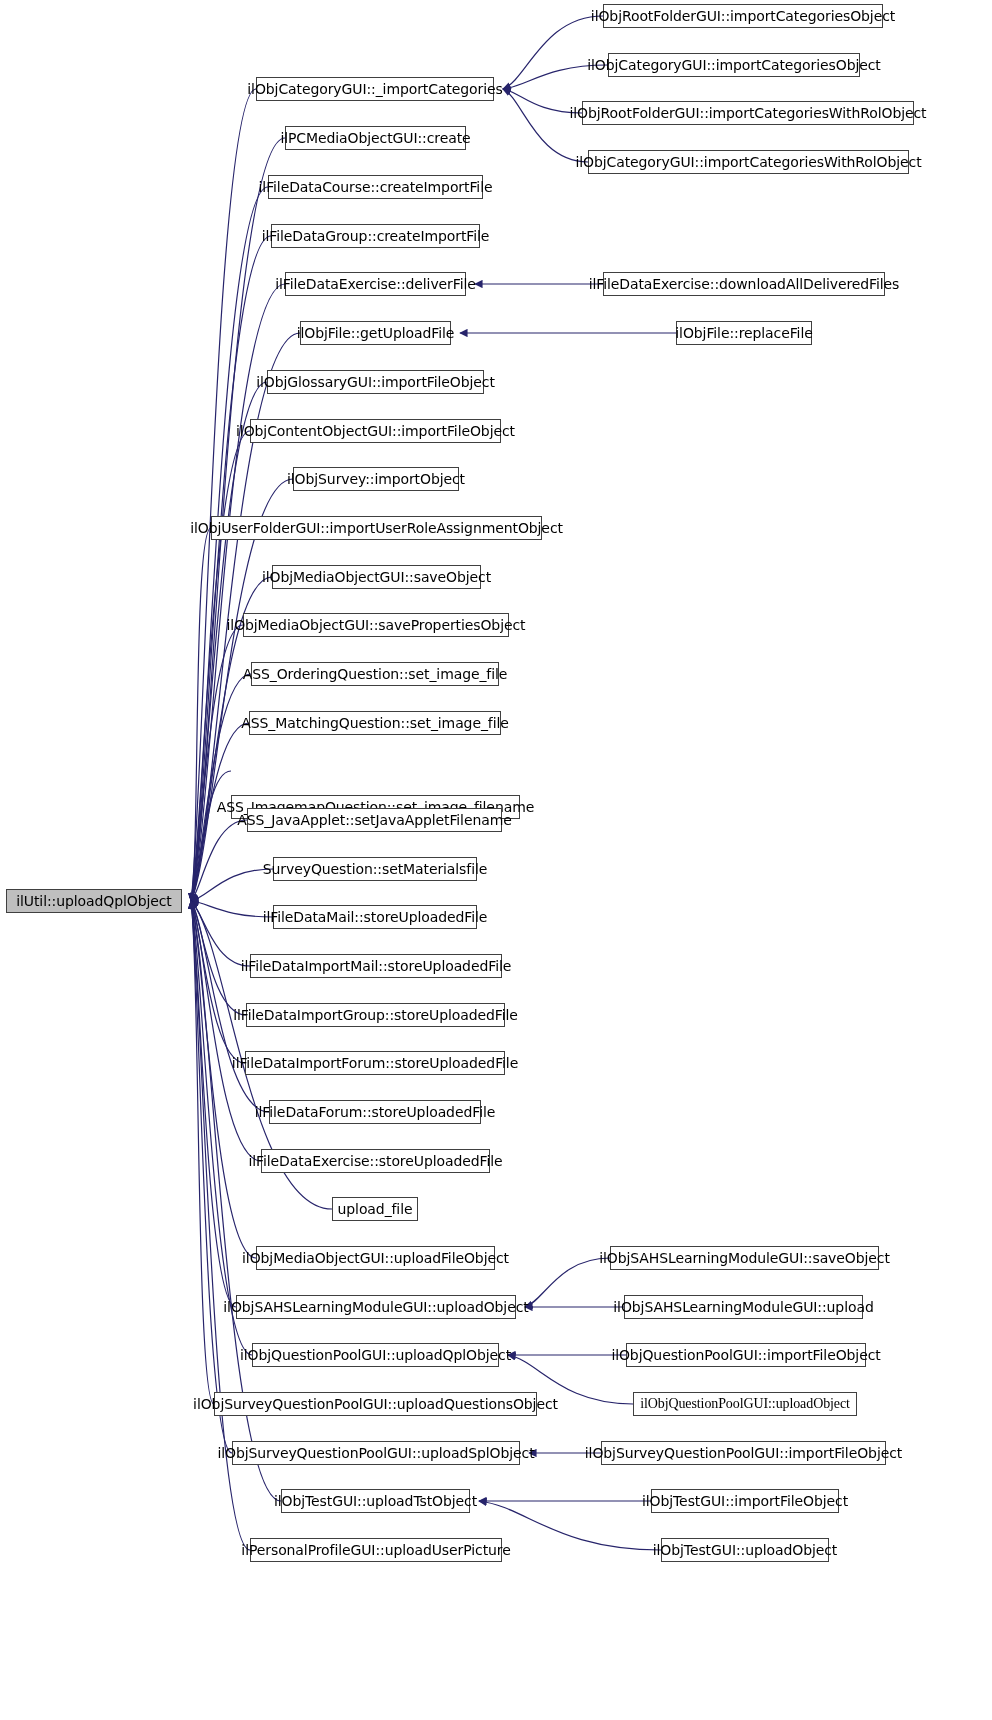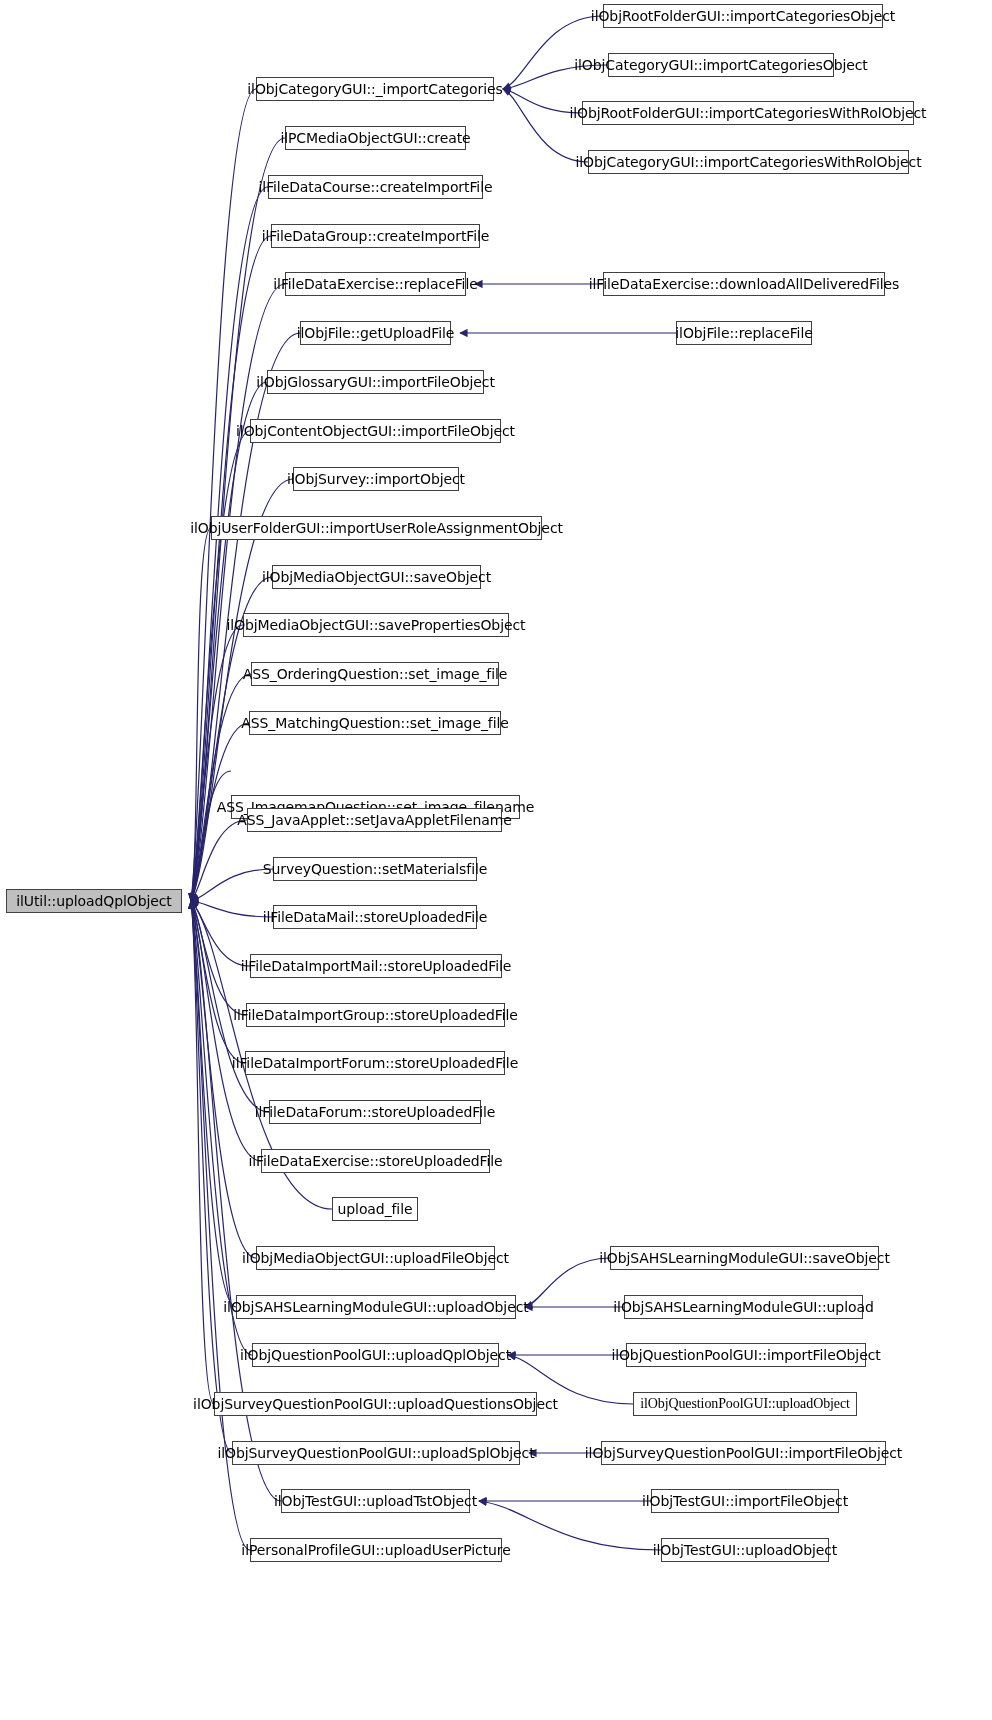--- a/index.html
+++ b/index.html
@@ -97,21 +97,21 @@
       <div class="node" style="left: 285px; top: 126px; width: 181px;">
         <span>ilPCMediaObjectGUI::create</span>
       </div>
       <div class="node" style="left: 268px; top: 175px; width: 215px;">
         <span>ilFileDataCourse::createImportFile</span>
       </div>
       <div class="node" style="left: 271px; top: 224px; width: 209px;">
         <span>ilFileDataGroup::createImportFile</span>
       </div>
       <div class="node" style="left: 285px; top: 272px; width: 181px;">
-        <span>ilFileDataExercise::replaceFile</span>
+        <span>ilFileDataExercise::deliverFile</span>
       </div>
       <div class="node" style="left: 300px; top: 321px; width: 151px;">
         <span>ilObjFile::getUploadFile</span>
       </div>
       <div class="node" style="left: 267px; top: 370px; width: 217px;">
         <span>ilObjGlossaryGUI::importFileObject</span>
       </div>
       <div class="node" style="left: 250px; top: 419px; width: 251px;">
         <span>ilObjContentObjectGUI::importFileObject</span>
       </div>
@@ -180,21 +180,21 @@
       </div>
       <div class="node" style="left: 281px; top: 1489px; width: 189px;">
         <span>ilObjTestGUI::uploadTstObject</span>
       </div>
       <div class="node" style="left: 250px; top: 1538px; width: 252px;">
         <span>ilPersonalProfileGUI::uploadUserPicture</span>
       </div>
       <div class="node" style="left: 603px; top: 4px; width: 280px;">
         <span>ilObjRootFolderGUI::importCategoriesObject</span>
       </div>
-      <div class="node" style="left: 608px; top: 53px; width: 226px;">
+      <div class="node" style="left: 608px; top: 53px; width: 252px;">
         <span>ilObjCategoryGUI::importCategoriesObject</span>
       </div>
       <div class="node" style="left: 582px; top: 101px; width: 332px;">
         <span>ilObjRootFolderGUI::importCategoriesWithRolObject</span>
       </div>
       <div class="node" style="left: 588px; top: 150px; width: 321px;">
         <span>ilObjCategoryGUI::importCategoriesWithRolObject</span>
       </div>
       <div class="node" style="left: 603px; top: 272px; width: 282px;">
         <span>ilFileDataExercise::downloadAllDeliveredFiles</span>

